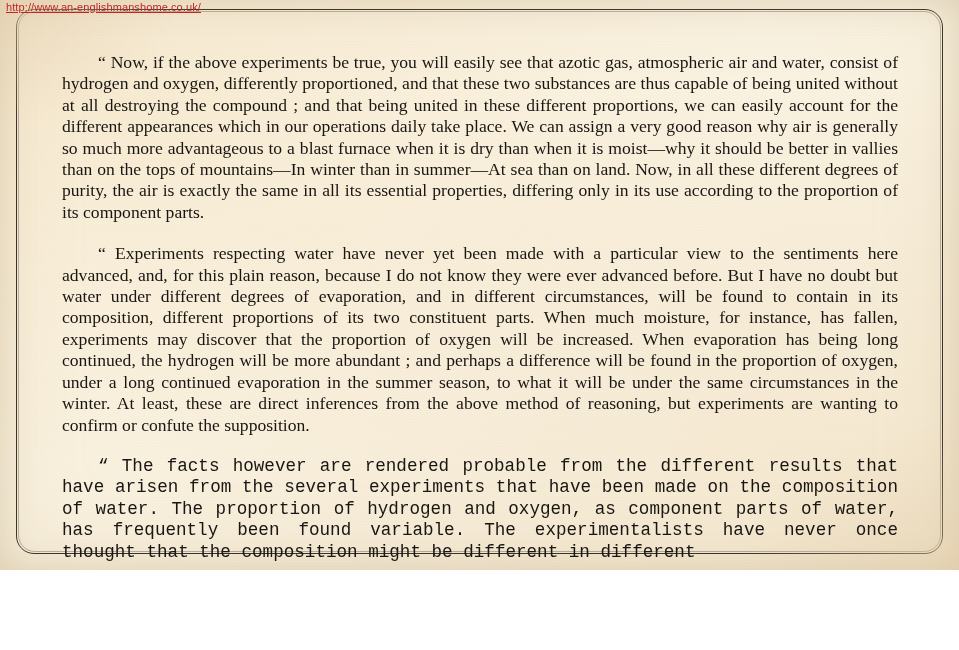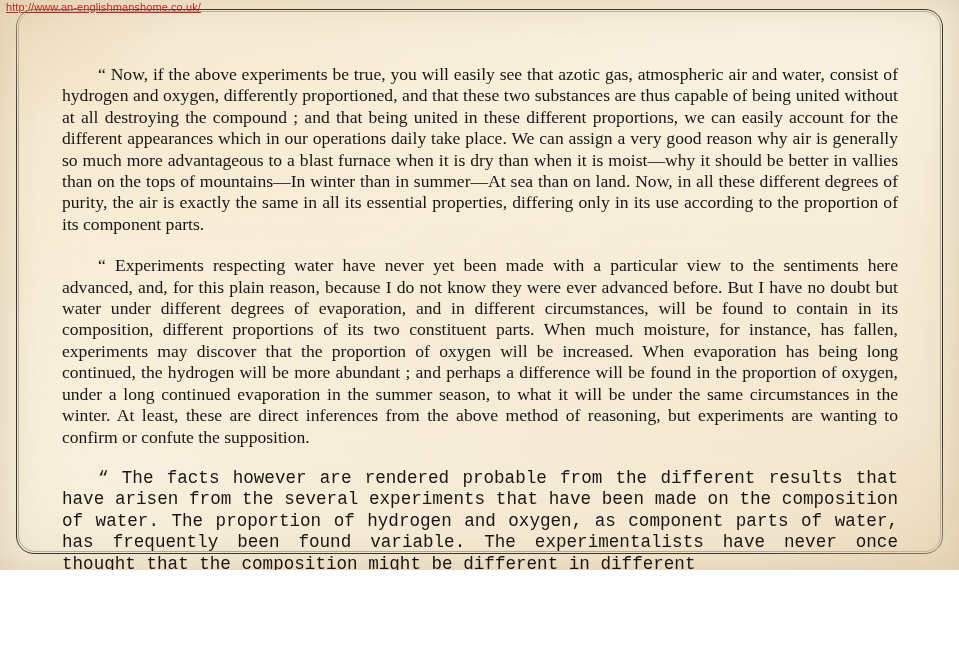--- a/index.html
+++ b/index.html
@@ -72,21 +72,21 @@
     top: 52px;
     width: 836px;
     color: #181512;
     font-size: 17.6px;
     line-height: 21.4px;
     text-align: justify;
     text-justify: inter-word;
     z-index: 4;
   }
   .para {
-    margin: 12px 0 20px 0;
+    margin: 0 0 20px 0;
     text-indent: 36px;
     text-align: justify;
   }
   .para:last-child { margin-bottom: 0; font-family: Liberation Mono, monospace; }
   
   .grain {
     position: absolute;
     inset: 0;
     z-index: 5;
     pointer-events: none;

